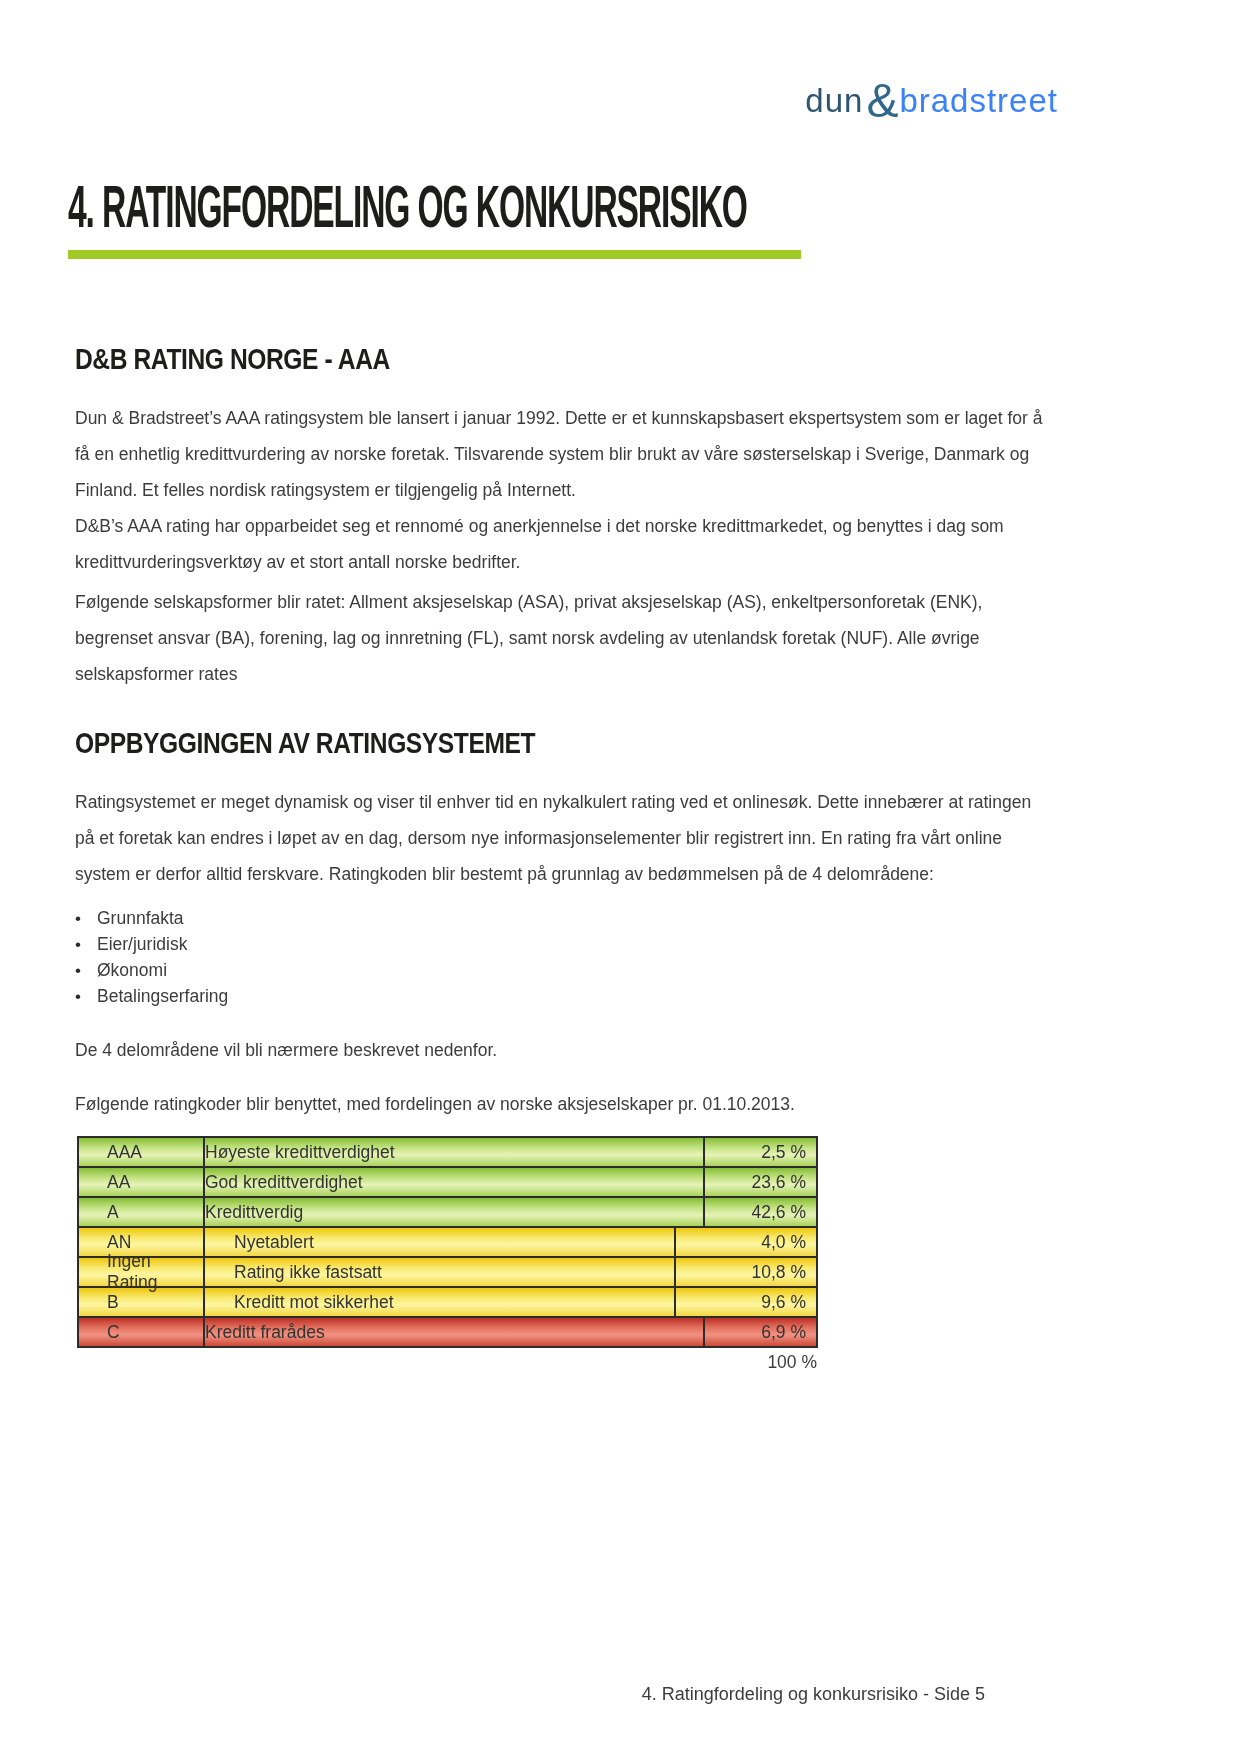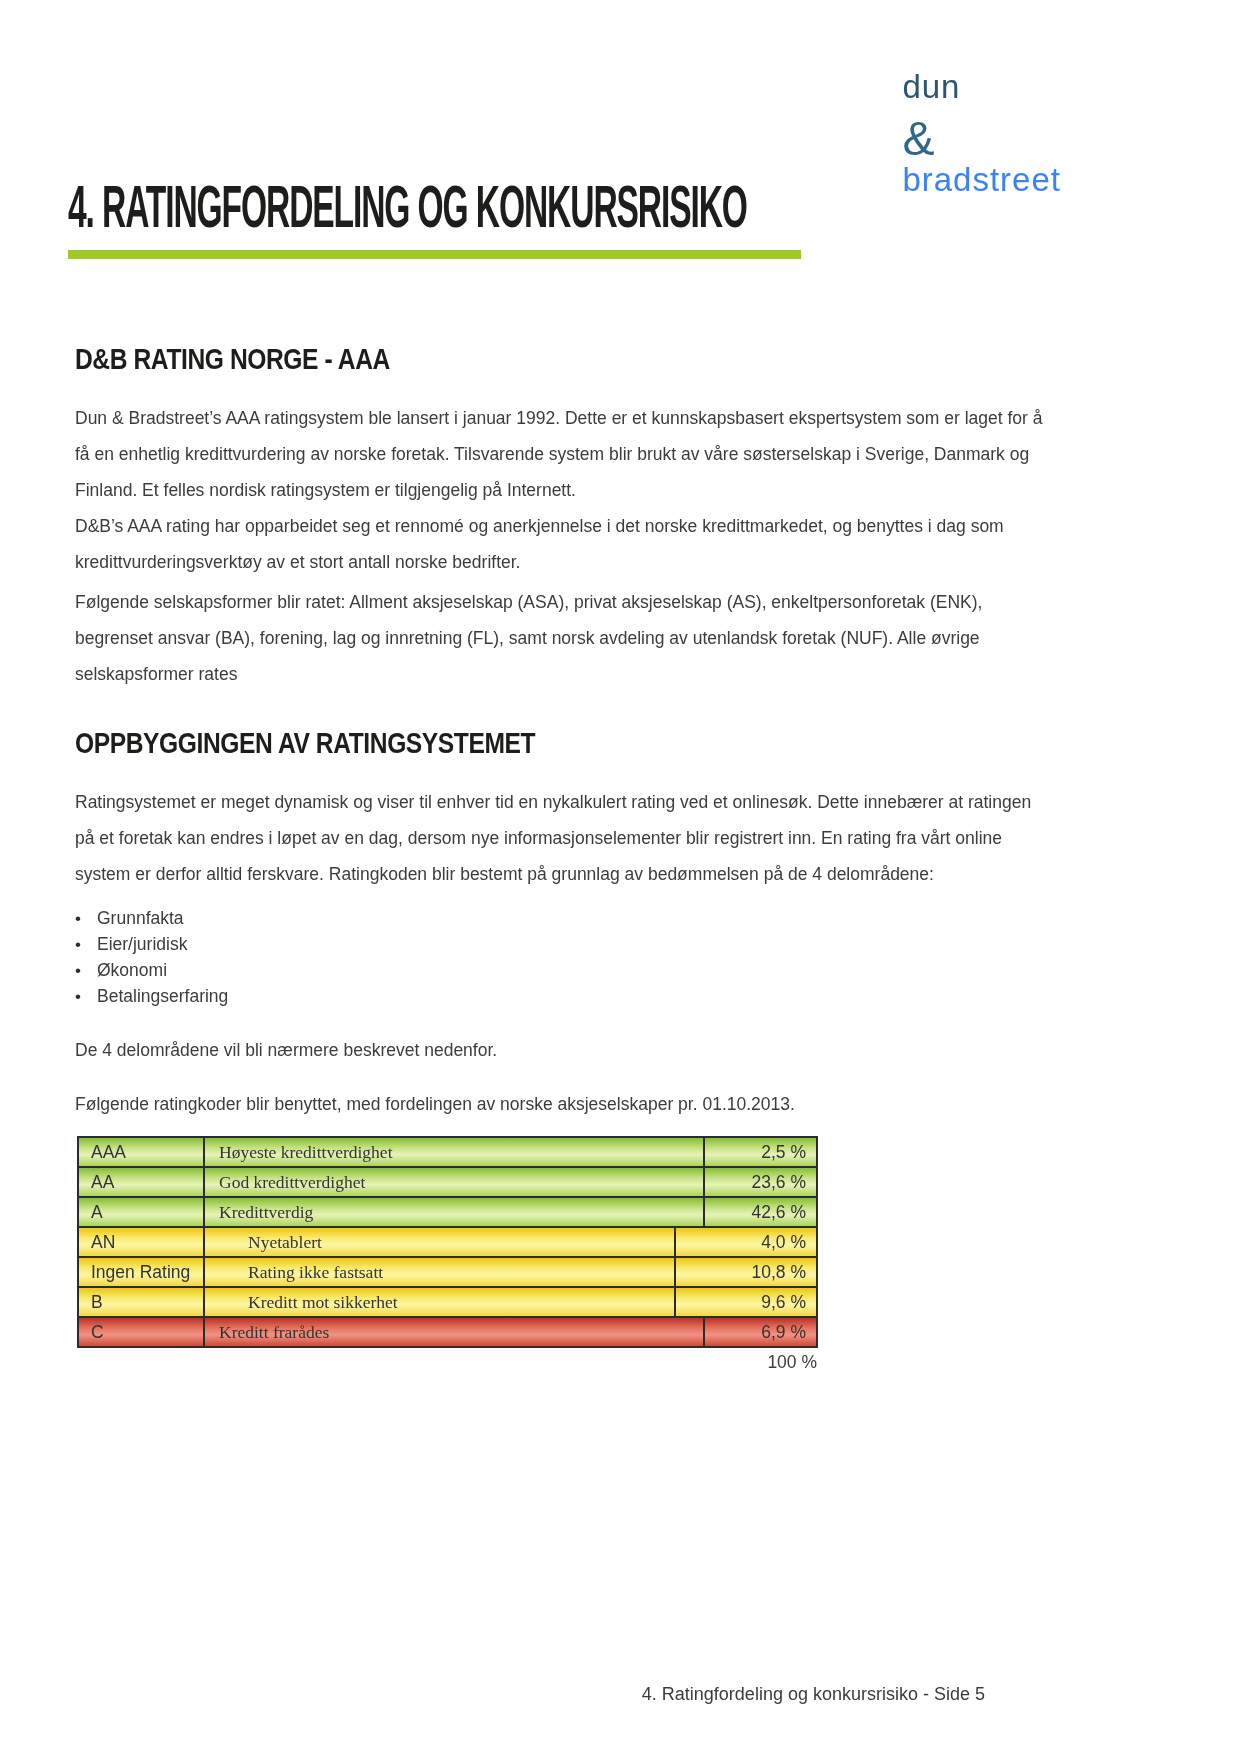--- a/index.html
+++ b/index.html
@@ -2,21 +2,21 @@
 <html><head>
 <meta charset="utf-8">
 <style>
   html,body { margin:0; padding:0; background:#ffffff; }
   .page {
     position:relative; width:1241px; height:1754px; background:#ffffff;
     font-family:"Liberation Sans", sans-serif; color:#3c3c3b; overflow:hidden;
   }
 
   
-  .logo { position:absolute; top:68px; right:183px; display:flex; align-items:baseline; white-space:nowrap;flex-direction:column; }
+  .logo { position:absolute; top:68px; right:183px; display:flex; align-items:baseline; white-space:nowrap; }
   .logo-dun { font-size:33px; color:#2d5571; letter-spacing:1px; }
   .logo-amp { font-size:48px; color:#30688c; margin:0 1px 0 3px; position:relative; top:5px; }
   .logo-brad { font-size:33px; color:#3b82f6; letter-spacing:1px; }
 
   
   .doc-title {
     position:absolute; left:68px; top:172px; white-space:nowrap;
     font-size:60px; font-weight:bold; color:#1d1d1b; letter-spacing:-2px;
     transform:scaleX(0.56); transform-origin:0 0;
   }
@@ -49,22 +49,22 @@
   .bullet-dot { width:22px; font-size:17px; color:#2c2c2c; }
 
   
   .rtable { position:absolute; left:77px; top:1136px; width:741px; border:2px solid #2c2c2c; box-sizing:border-box; }
   .rrow { display:flex; height:28px; }
   .rrow + .rrow { border-top:2px solid #2c2c2c; }
   .tone-green  { background:linear-gradient(180deg,#85bd35 0%,#c4e383 35%,#e6f3b8 60%,#a9d35b 100%); }
   .tone-yellow { background:linear-gradient(180deg,#eec70d 0%,#f8e96e 35%,#fdf6a2 60%,#f3d741 100%);gap:29px; }
   .tone-red    { background:linear-gradient(180deg,#bb3026 0%,#e4715f 35%,#f19383 60%,#cc4936 100%); }
   .cell { display:flex; align-items:center; font-size:17.5px; color:#333333; box-sizing:border-box; }
-  .cell-code  { width:126px; padding-left:12px; border-right:2px solid #2c2c2c; }
-  .cell-label { flex:1; padding-left:14px; border-right:2px solid #2c2c2c;font-family:Liberation Serif, serif; }
+  .cell-code  { width:126px; padding-left:28px; border-right:2px solid #2c2c2c; }
+  .cell-label { flex:1; border-right:2px solid #2c2c2c; }
   .cell-pct   { width:111px; justify-content:flex-end; padding-right:10px; }
 
   .rtable-total {
     position:absolute; left:86px; top:1352px; width:741px; box-sizing:border-box;
     text-align:right; padding-right:10px; font-size:17.5px; color:#3c3c3b;
   }
 
   
   .footer {
     position:absolute; top:1684px; right:256px; white-space:nowrap;

